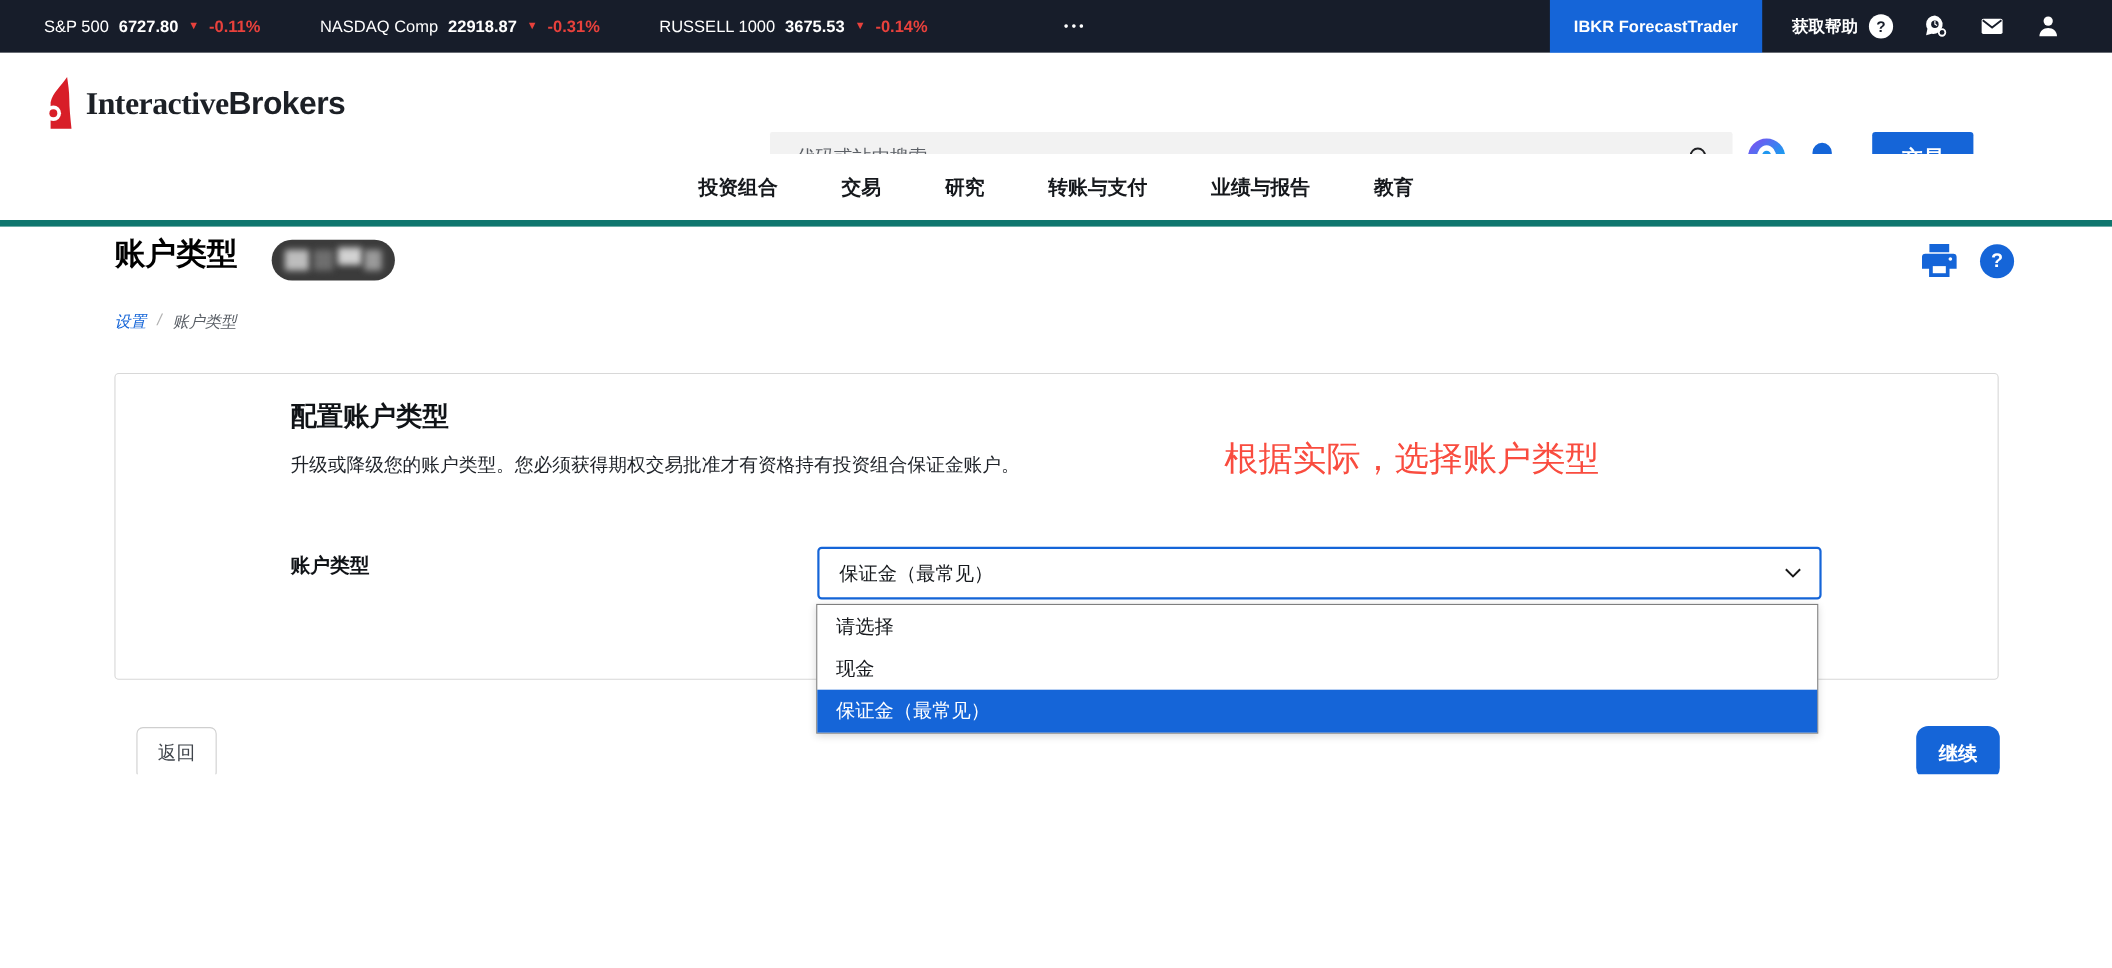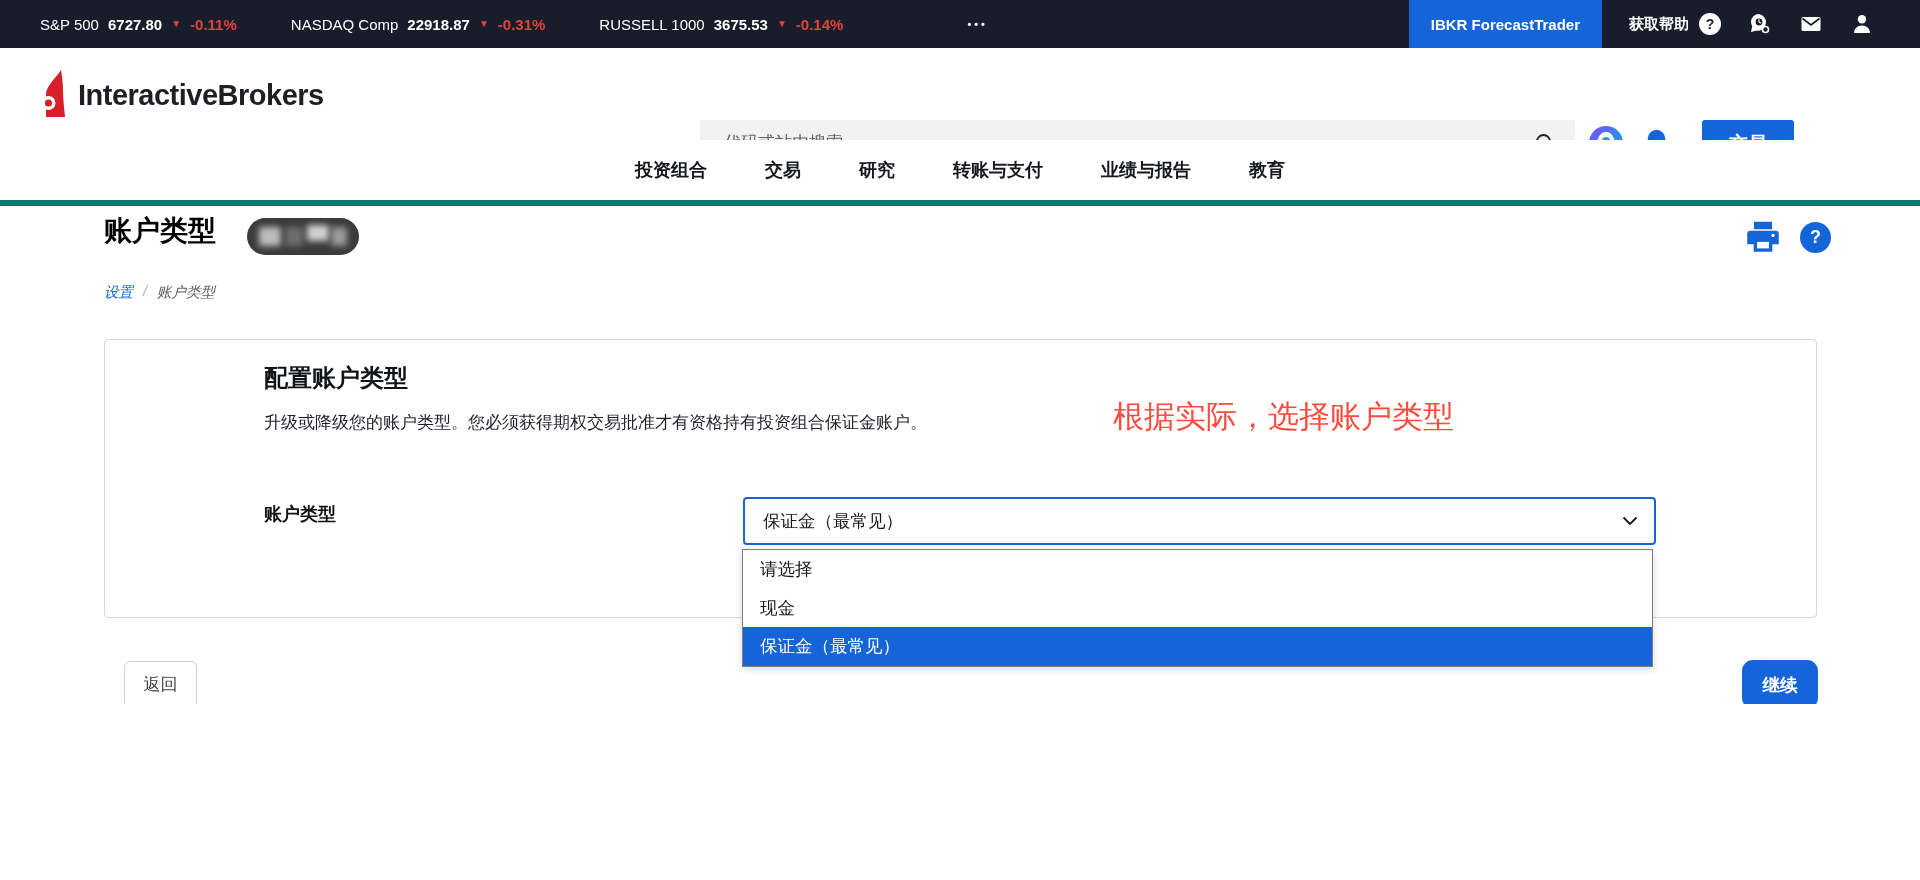--- a/index.html
+++ b/index.html
@@ -23,21 +23,21 @@
   .gethelp { display:flex; align-items:center; gap:10px; cursor:pointer; }
   .gethelp-label { color:#fff; font-size:15px; font-weight:700; }
   .q-circle { width:22px; height:22px; border-radius:50%; background:#fff; color:#171d2a;
               font-size:14px; font-weight:700; display:flex; align-items:center; justify-content:center; }
   .tb-icon { width:24px; height:24px; display:flex; align-items:center; justify-content:center; cursor:pointer; }
 
   
   .header { position:absolute; top:48px; left:0; width:100%; height:92px; background:#fff; }
   .logo { position:absolute; left:38px; top:22px; display:flex; align-items:flex-end; gap:8px; cursor:pointer; }
   .logo-text { font-size:29px; color:#1c2026; line-height:1.6; letter-spacing:-0.5px; }
-  .logo-bold { font-weight:700; }
+  .logo-bold { font-weight:700;font-family:Liberation Serif, serif; }
   .logo-light { font-weight:700; }
   .searchbox { position:absolute; left:700px; top:72px; width:875px; height:46px; background:#f2f2f2;
                border-radius:2px; display:flex; align-items:center; padding:0 18px 0 24px; }
   .search-input { flex:1; background:transparent; border:none; outline:none; font-size:17px; color:#333;
                   font-family:"Liberation Sans","DejaVu Sans",sans-serif; }
   .search-input::placeholder { color:#5c6066; opacity:1; }
   .ai-icon { position:absolute; left:1589px; top:78px; width:34px; height:34px; border-radius:50%;
              background:linear-gradient(140deg,#7b51f2 8%,#1f97ef 62%,#2bb3f5 100%); cursor:pointer; }
   .ai-inner { position:absolute; left:8px; top:6px; width:18px; height:21px; background:#fff;
               border-radius:50% 50% 50% 50% / 56% 56% 44% 44%; }

